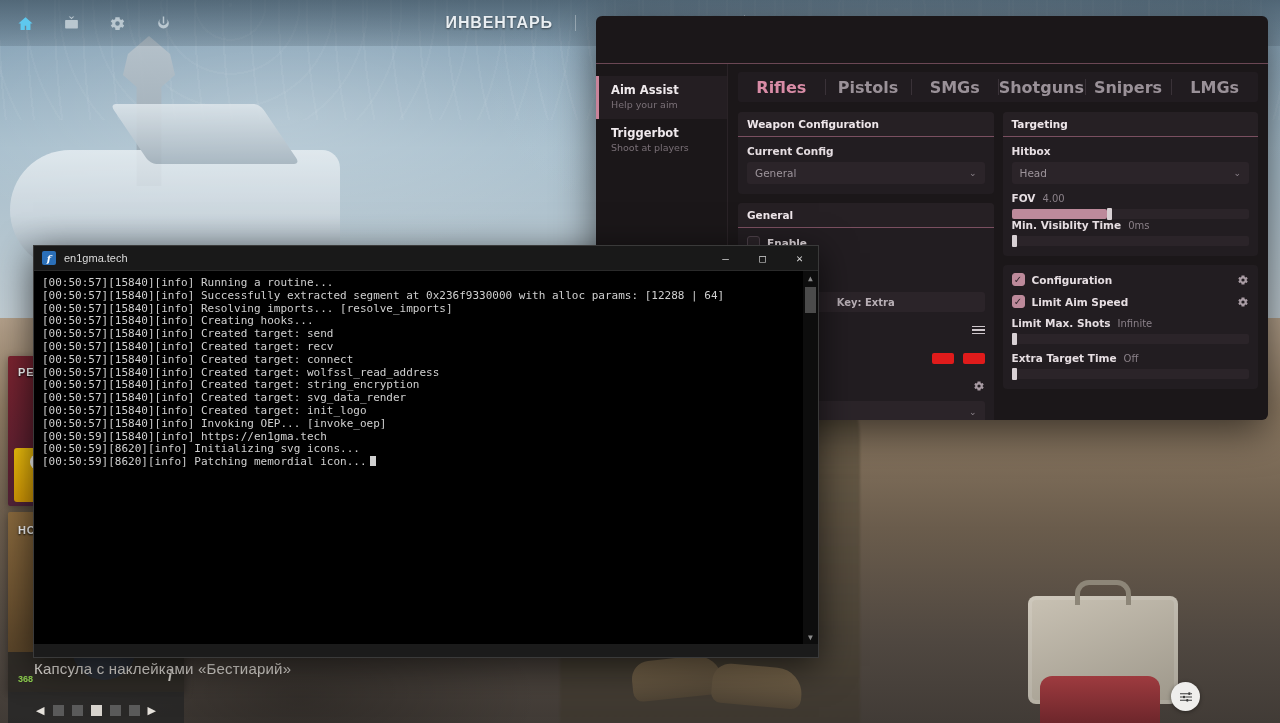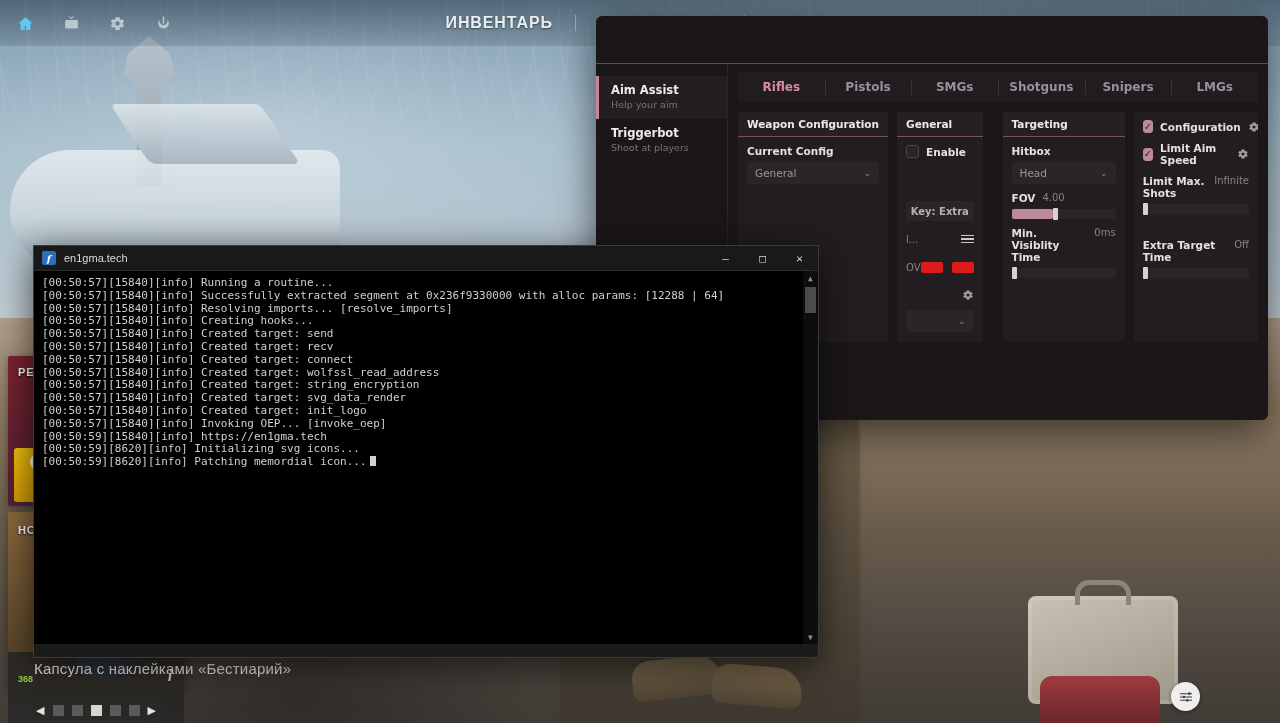--- a/index.html
+++ b/index.html
@@ -179,36 +179,36 @@
   .cheat-body { display: flex; height: 368px; }
   .cheat-side { width: 132px; border-right: 1px solid #2a2327; padding-top: 12px; }
   .side-item { padding: 7px 10px 9px 12px; cursor: pointer; border-left: 3px solid transparent; }
   .side-item.active { background: #241e22; border-left-color: #c9839a; }
   .side-title { color: #efe9ec; font-size: 11.5px; font-weight: 700; }
   .side-sub { color: #7a7077; font-size: 9.5px; margin-top: 2px; }
   .cheat-main { flex: 1; padding: 8px 10px 0 10px; }
 
   .tabs { display: flex; height: 30px; background: #211c20; border-radius: 3px; overflow: hidden; }
   .tab { flex: 1; display: flex; align-items: center; justify-content: center;
-         color: #9a9198; font-size: 12px; font-weight: 600; cursor: pointer; position: relative; }
+         color: #9a9198; font-size: 16px; font-weight: 600; cursor: pointer; position: relative; }
   .tab + .tab:before { content:""; position:absolute; left:0; top:7px; bottom:7px; width:1px; background:#3a3238; }
   .tab.active { color: #d98ca6; }
 
   .cols { display: flex; gap: 9px; margin-top: 10px; }
-  .col { flex: 1; display: flex; gap: 9px; }
+  .col { flex: 1; display: flex; flex-direction: column; gap: 9px; }
 
   .card { background: #221d21; border-radius: 4px; overflow: hidden; }
   .card-head {
     padding: 6px 9px; color: #eee6ea; font-size: 10.5px; font-weight: 700;
     border-bottom: 1px solid #7a4f60; background: #262024;
   }
   .card-body { padding: 8px 9px 10px 9px; }
 
   .lbl { color: #e6dee2; font-size: 10.5px; font-weight: 700; }
-  .lbl-row { display: flex; align-items: flex-start; gap: 7px; }
+  .lbl-row { display: flex; align-items: center; gap: 7px; }
   .val { color: #8a8088; font-size: 10px; }
 
   .select {
     margin-top: 5px; height: 22px; background: #2b2429; border-radius: 3px;
     display: flex; align-items: center; padding: 0 8px;
     color: #9d949b; font-size: 10.5px; cursor: pointer;
   }
   .select .chev { margin-left: auto; color: #8c838a; font-size: 9px; }
 
   .slider { margin-top: 5px; height: 10px; background: #2b2429; border-radius: 2px; position: relative; cursor: pointer; }
@@ -446,21 +446,21 @@
                   <span class="chev">⌄</span>
                 </div>
                 <div class="lbl-row" style="margin-top:8px">
                   <span class="lbl">FOV</span>
                   <span class="val">4.00</span>
                 </div>
                 <div class="slider">
                   <div class="fill" style="width:40%"></div>
                   <div class="knob" style="left:40%"></div>
                 </div>
-                <div class="lbl-row" style="margin-top:8px">
+                <div class="lbl-row" style="">
                   <span class="lbl">Min. Visiblity Time</span>
                   <span class="val">0ms</span>
                 </div>
                 <div class="slider">
                   <div class="knob" style="left:0%"></div>
                 </div>
               </div>
             </div>
 
             <div class="card">
@@ -483,21 +483,21 @@
                       </svg>
                   </span>
                 </div>
                 <div class="lbl-row">
                   <span class="lbl">Limit Max. Shots</span>
                   <span class="val">Infinite</span>
                 </div>
                 <div class="slider">
                   <div class="knob" style="left:0%"></div>
                 </div>
-                <div class="lbl-row" style="margin-top:25px">
+                <div class="lbl-row" style="margin-top:8px">
                   <span class="lbl">Extra Target Time</span>
                   <span class="val">Off</span>
                 </div>
                 <div class="slider">
                   <div class="knob" style="left:0%"></div>
                 </div>
               </div>
             </div>
           </div>
 

